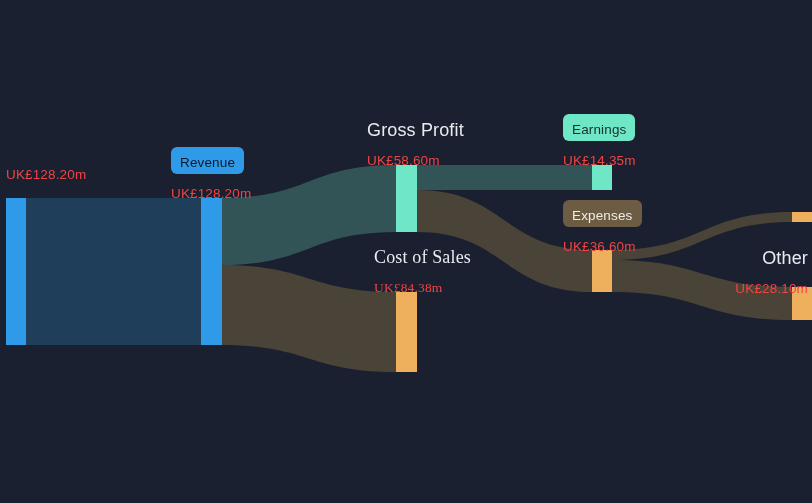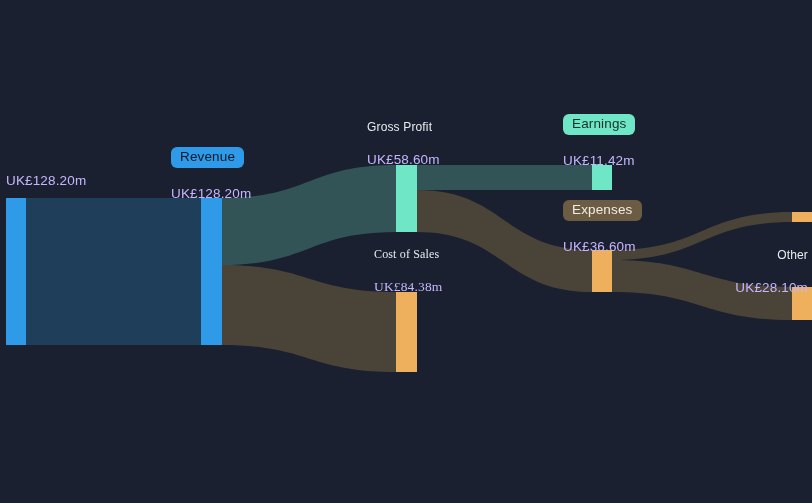--- a/index.html
+++ b/index.html
@@ -36,37 +36,37 @@
     height: 503px;
     pointer-events: none;
   }
   .node-label {
     position: absolute;
     white-space: nowrap;
     line-height: 1.18;
   }
   .node-label .ttl {
     display: block;
-    font-size: 12px;
+    font-size: 18px;
     color: #e8ebf0;
     letter-spacing: 0.15px;
   }
   .node-label .val {
     display: block;
     font-size: 13.5px;
-    color: #c4b5fd;
+    color: #ef4444;
     letter-spacing: 0.15px;
-    margin-top: 18px;
+    margin-top: 12px;
   }
   .node-label.align-right {
     text-align: right;
   }
   .badge {
     display: inline-block;
-    padding: 3px 9px 4px 9px;
+    padding: 9px 9px 4px 9px;
     border-radius: 6px;
     font-size: 13.5px;
     line-height: 1.05;
     letter-spacing: 0.15px;
   }
   .badge-blue {
     background: #2f9ae8;
     color: #0f172a;
   }
   .badge-mint {
@@ -162,21 +162,21 @@
 
     <div class="node-label" style="left:374px; top:247px;font-family:Liberation Serif, serif;">
       <span class="ttl">Cost of Sales</span>
       <span class="val">UK£84.38m</span>
     </div>
 
     <div class="node-label" style="left:563px; top:114px;">
       <span class="badge-wrap">
         <span class="badge badge-mint">Earnings</span>
       </span>
-      <span class="val">UK£11.42m</span>
+      <span class="val">UK£14.35m</span>
     </div>
 
     <div class="node-label" style="left:563px; top:200px;">
       <span class="badge-wrap">
         <span class="badge badge-brown">Expenses</span>
       </span>
       <span class="val">UK£36.60m</span>
     </div>
 
 

